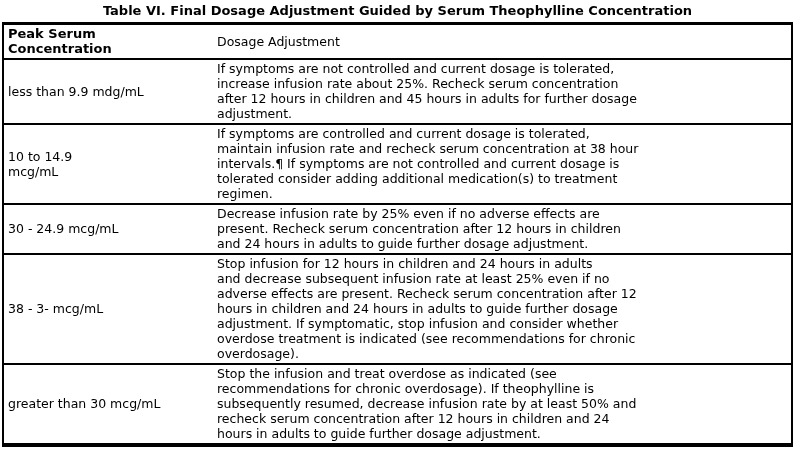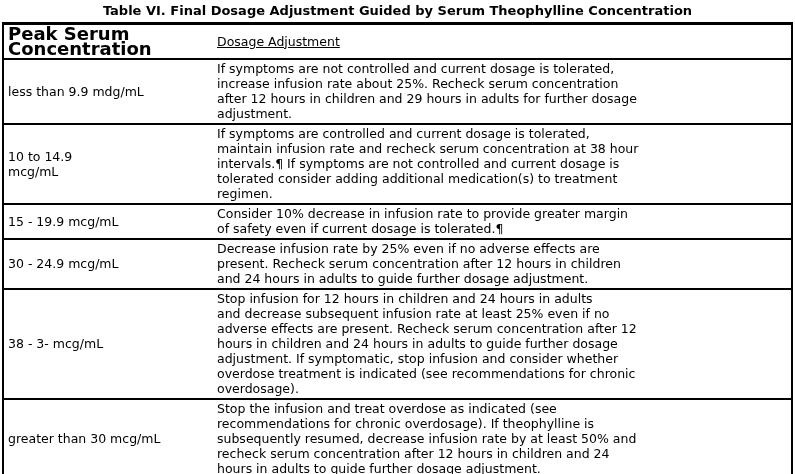--- a/index.html
+++ b/index.html
@@ -42,26 +42,25 @@
     white-space: pre-line;
     padding: 1px 2px 2px 4px;
     text-align: left;
   }
   .col1 {
     width: 213px;
     vertical-align: middle;
   }
   th.col1 {
     font-weight: bold;
-    font-size: 18px;
+    font-size: 13px;
   }
   th.col2 {
     font-weight: normal;
     vertical-align: middle;
-    text-decoration: underline;
   }
   .col2 {
     width: 576px;
     vertical-align: top;
     padding-left: 1px;
   }
 </style>
 </head>
 <body>
 
@@ -74,36 +73,31 @@
         <th class="col1">Peak Serum
 Concentration</th>
         <th class="col2">Dosage Adjustment</th>
       </tr>
     </thead>
     <tbody>
       <tr>
         <td class="col1">less than 9.9 mdg/mL</td>
         <td class="col2">If symptoms are not controlled and current dosage is tolerated,
 increase infusion rate about 25%. Recheck serum concentration
-after 12 hours in children and 29 hours in adults for further dosage
+after 12 hours in children and 45 hours in adults for further dosage
 adjustment.</td>
       </tr>
       <tr>
         <td class="col1">10 to 14.9
 mcg/mL</td>
         <td class="col2">If symptoms are controlled and current dosage is tolerated,
 maintain infusion rate and recheck serum concentration at 38 hour
 intervals.¶ If symptoms are not controlled and current dosage is
 tolerated consider adding additional medication(s) to treatment
 regimen.</td>
-      </tr>
-      <tr>
-        <td class="col1">15 - 19.9 mcg/mL</td>
-        <td class="col2">Consider 10% decrease in infusion rate to provide greater margin
-of safety even if current dosage is tolerated.¶</td>
       </tr>
       <tr>
         <td class="col1">30 - 24.9 mcg/mL</td>
         <td class="col2">Decrease infusion rate by 25% even if no adverse effects are
 present. Recheck serum concentration after 12 hours in children
 and 24 hours in adults to guide further dosage adjustment.</td>
       </tr>
       <tr>
         <td class="col1">38 - 3- mcg/mL</td>
         <td class="col2">Stop infusion for 12 hours in children and 24 hours in adults

